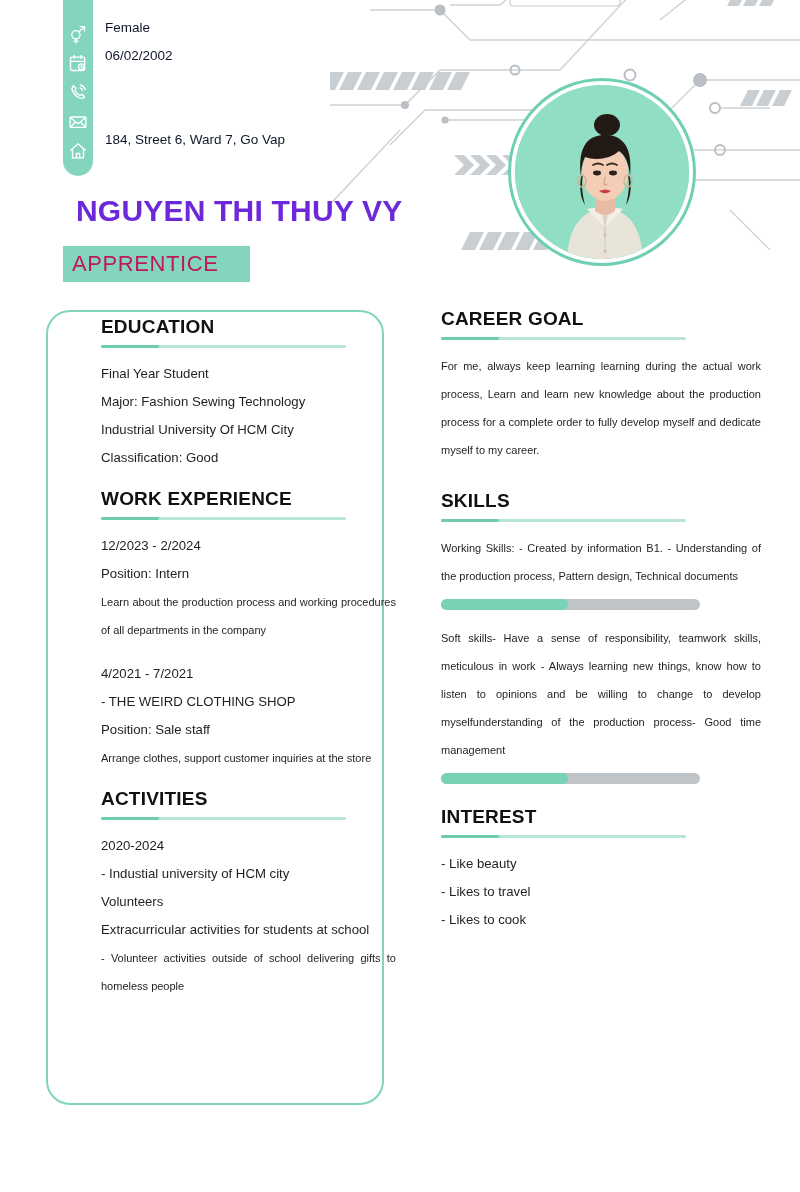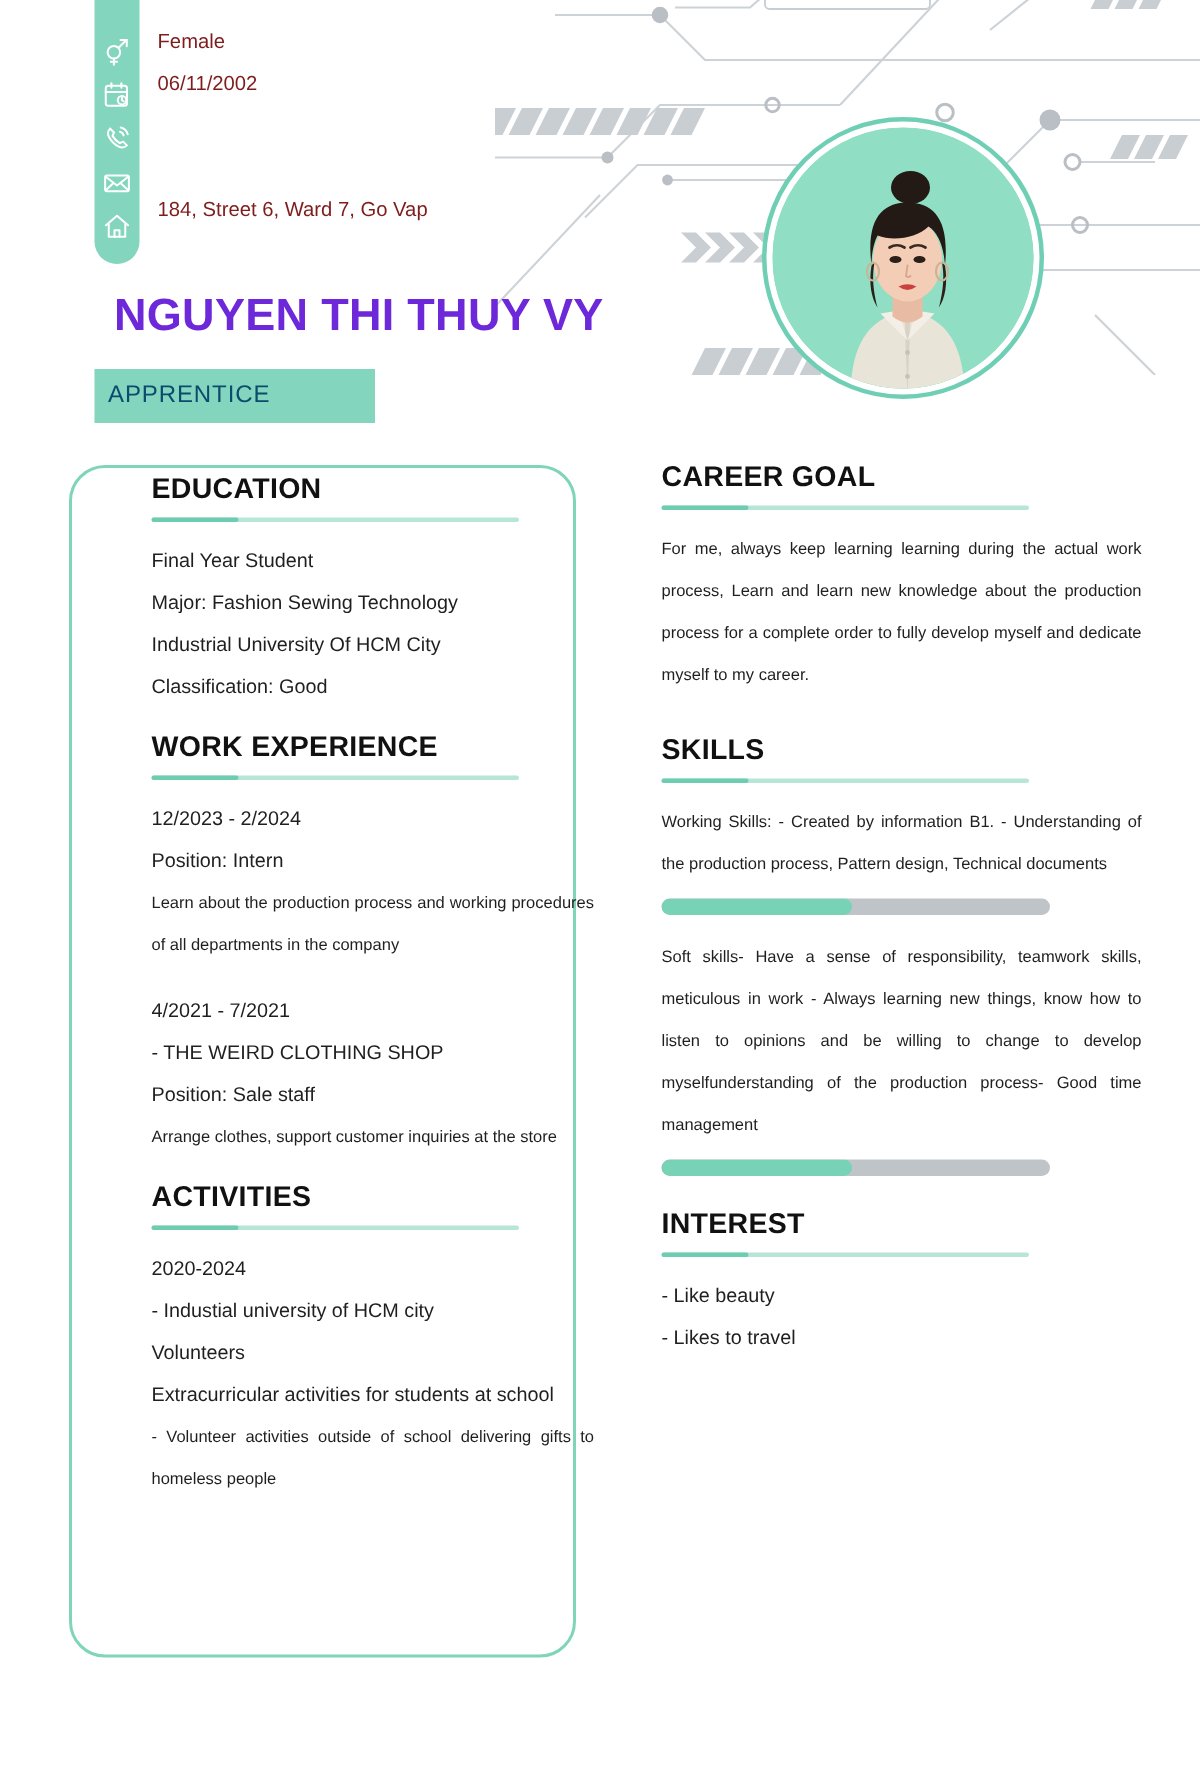--- a/index.html
+++ b/index.html
@@ -55,21 +55,21 @@
   #contact-rows {
     position: absolute;
     left: 105px;
     top: 14px;
     width: 290px;
   }
   .contact-row {
     height: 28px;
     line-height: 28px;
     font-size: 13.5px;
-    color: #7f1d1d;
+    color: #0f172a;
     white-space: nowrap;
     overflow: hidden;
   }
   .contact-row.blank { color: transparent; }
 
   
   #full-name {
     position: absolute;
     left: 76px;
     top: 194px;
@@ -79,22 +79,22 @@
     color: #6d28d9;
     white-space: nowrap;
   }
   #job-badge {
     position: absolute;
     left: 63px;
     top: 246px;
     width: 187px;
     height: 36px;
     background: #83d6bd;
-    color: #0c4a6e;
-    font-size: 16px;
+    color: #be185d;
+    font-size: 22px;
     letter-spacing: 0.6px;
     display: flex;
     align-items: center;
     padding-left: 9px;
     box-sizing: border-box;
   }
 
   
   #portrait-wrap {
     position: absolute;
@@ -335,21 +335,21 @@
     <svg viewBox="0 0 24 24" fill="none" stroke="#ffffff" stroke-width="1.6" stroke-linejoin="round" stroke-linecap="round">
       <path d="M3.2 11 L12 3.4 L20.8 11"></path>
       <path d="M5.4 10 L5.4 20.2 L18.6 20.2 L18.6 10"></path>
       <path d="M10 20.2 L10 15 L14 15 L14 20.2"></path>
     </svg>
   </span>
 </div>
 
 <div id="contact-rows">
   <div class="contact-row">Female</div>
-  <div class="contact-row">06/11/2002</div>
+  <div class="contact-row">06/02/2002</div>
   <div class="contact-row blank"></div>
   <div class="contact-row blank"></div>
   <div class="contact-row">184, Street 6, Ward 7, Go Vap</div>
 </div>
 
 <div id="full-name">NGUYEN THI THUY VY</div>
 <div id="job-badge">APPRENTICE</div>
 
 <div id="portrait-wrap">
   <div id="portrait-inner">
@@ -462,14 +462,15 @@
     </div>
   </section>
 
   <div class="gap-sm"></div>
 
   <section class="section">
     <h2 class="section-title">INTEREST</h2>
     <div class="section-rule rule-short"></div>
     <div class="line">- Like beauty</div>
     <div class="line">- Likes to travel</div>
+    <div class="line">- Likes to cook</div>
   </section>
 </div>
 
 </body></html>

